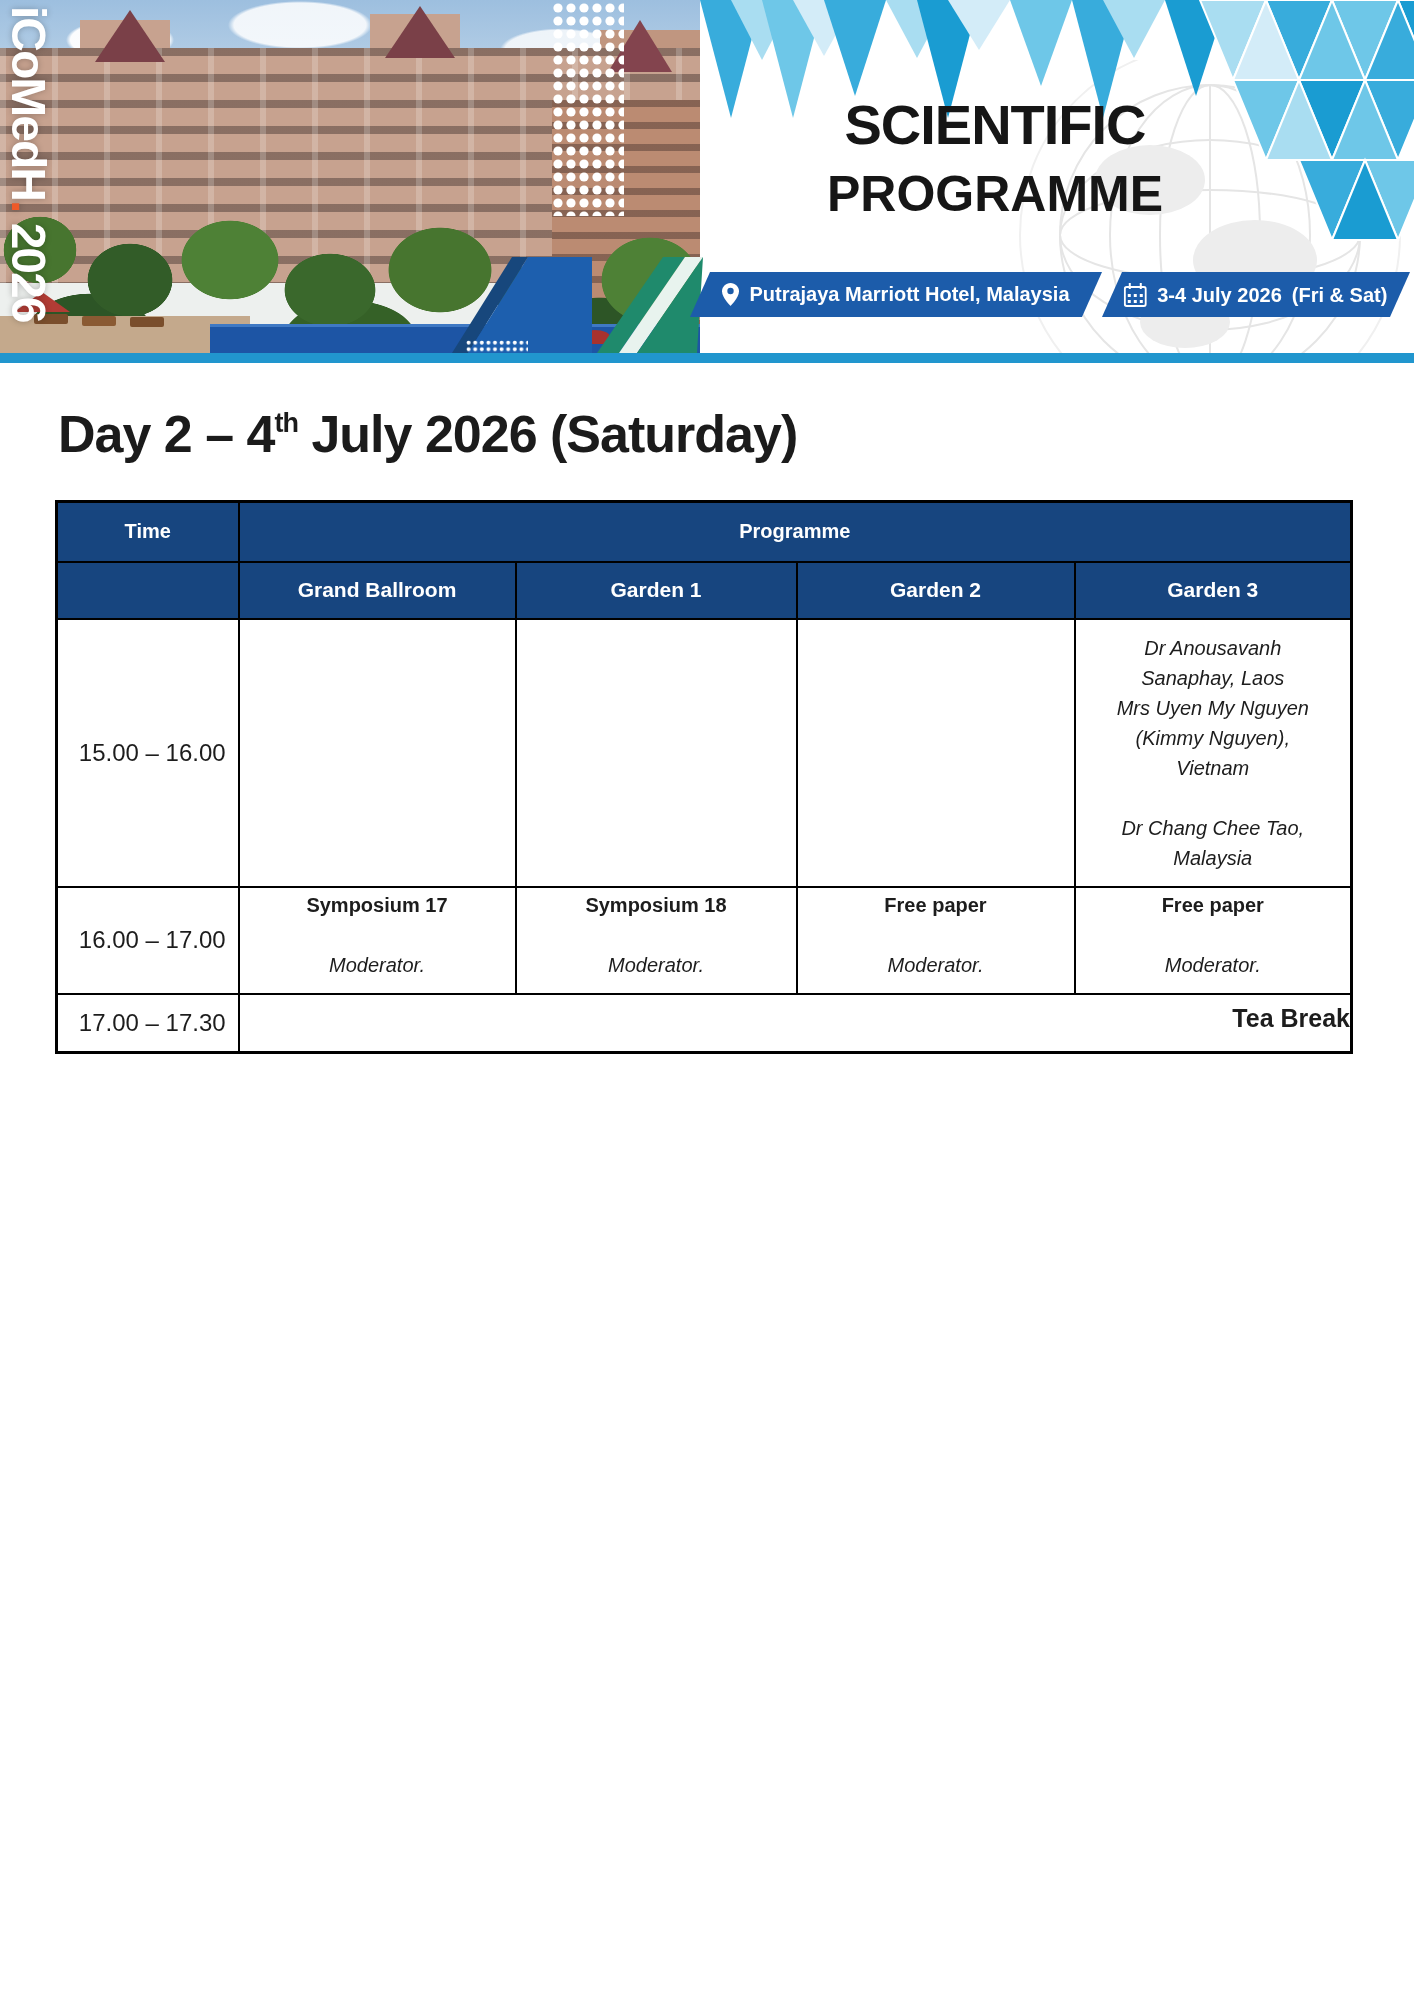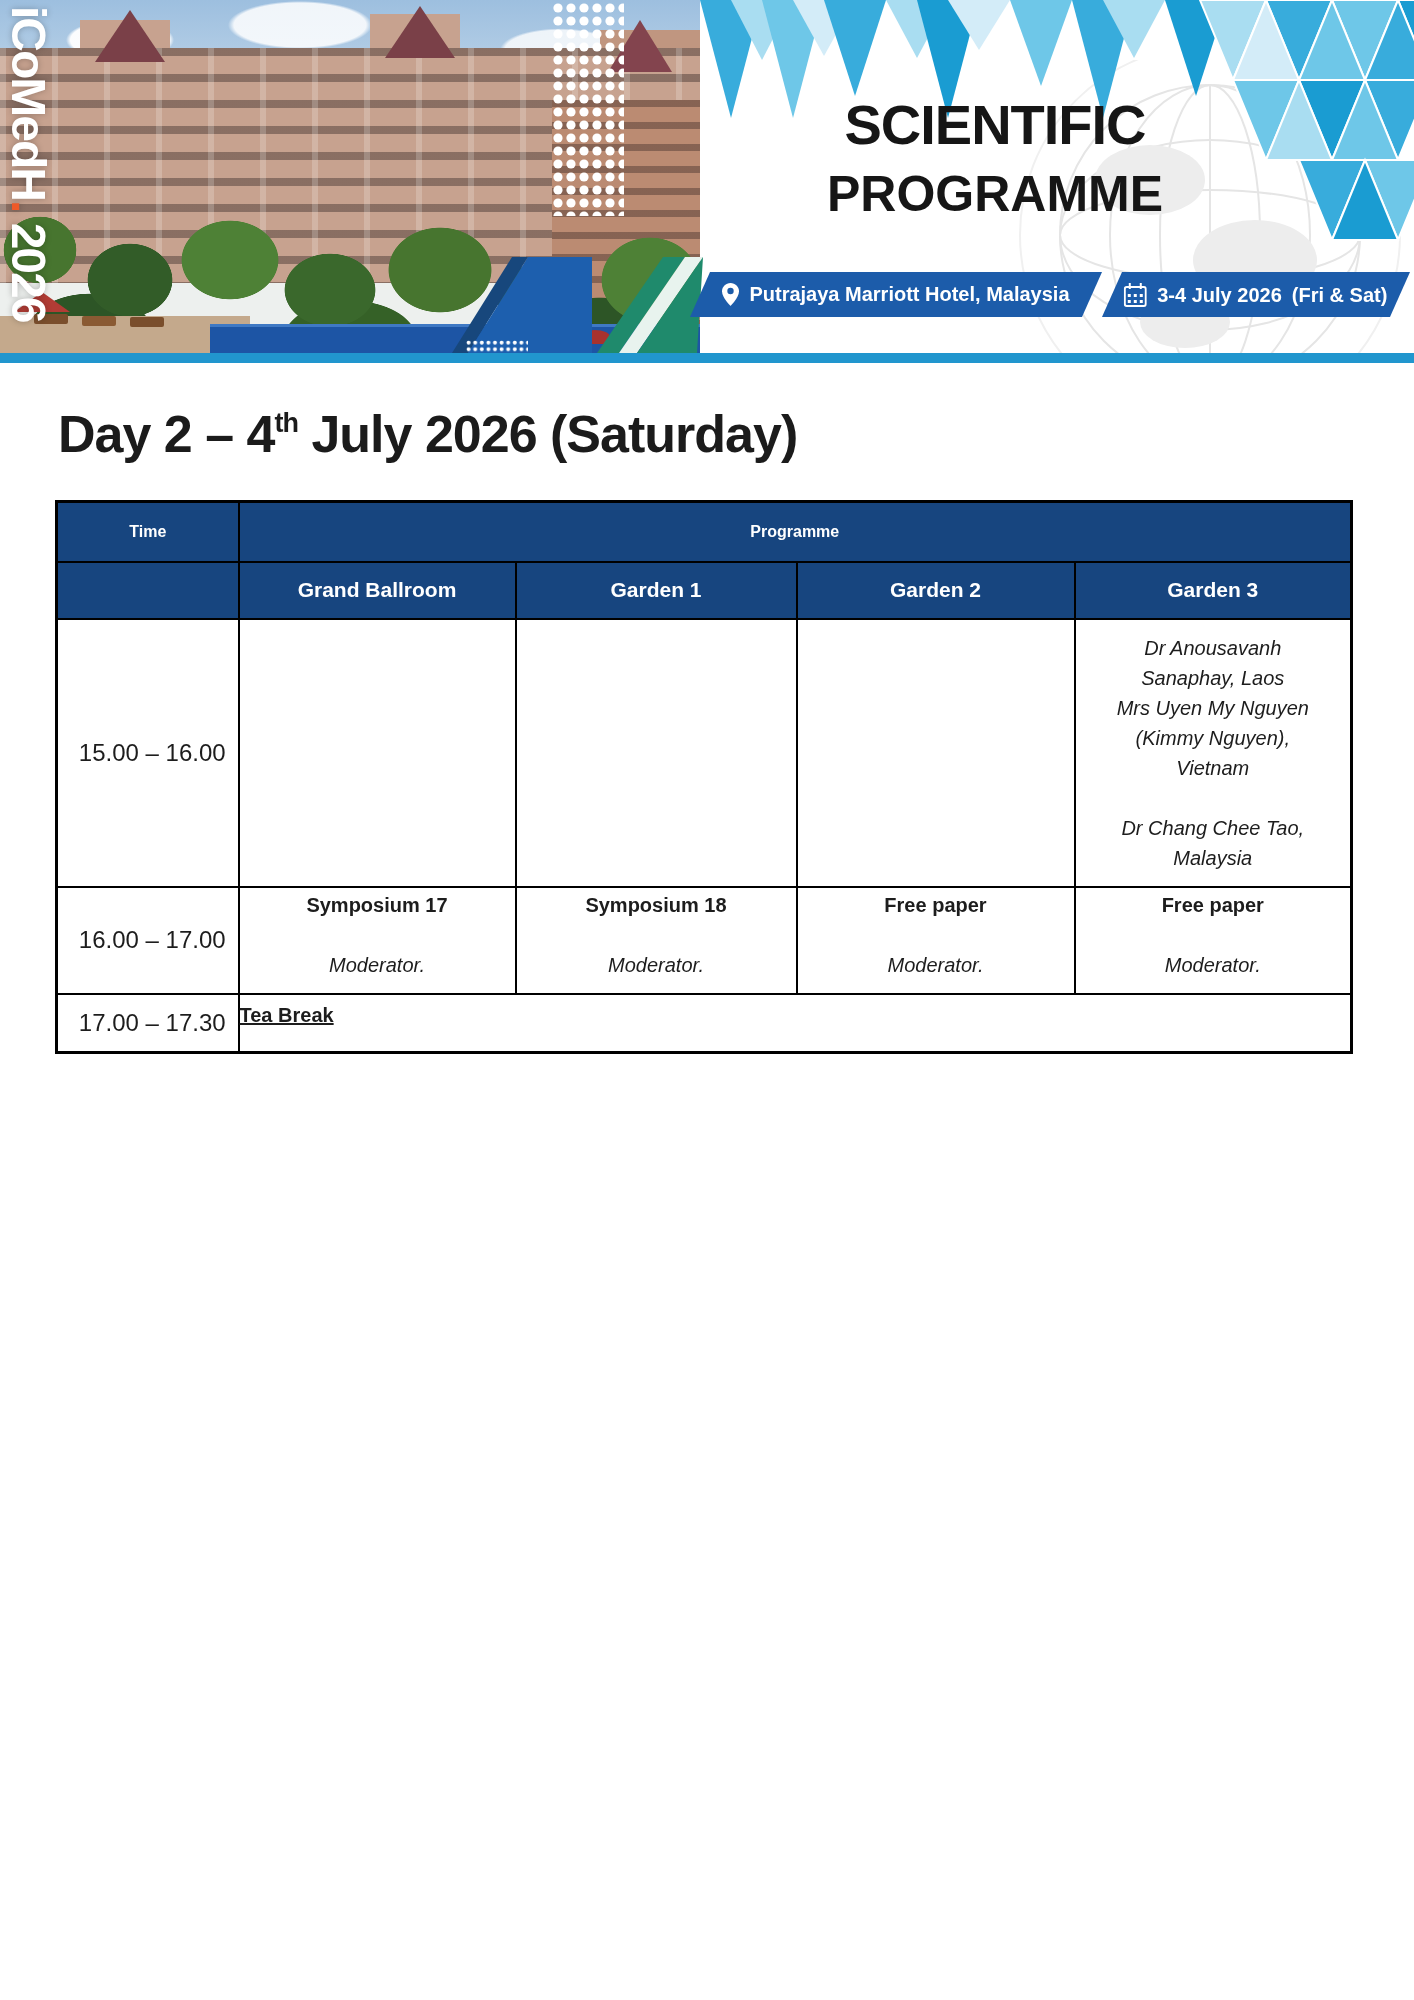--- a/index.html
+++ b/index.html
@@ -70,31 +70,31 @@
 
   
   .day-title { position:absolute; left:58px; top:404px; font-size:52px; font-weight:700; color:#1b1b1b; letter-spacing:-1px; }
   .day-title sup { font-size:27px; font-weight:700; vertical-align:20px;margin-top:20px; }
 
   
   table.prog { position:absolute; left:55px; top:500px; width:1295px; border-collapse:collapse; table-layout:fixed;
     border:3px solid #000; color:#1d1d1d; }
   table.prog th, table.prog td { border:2px solid #000; }
   .navy { background:#17457f; color:#fff; font-weight:700; text-align:center; }
-  .hdr1 { height:60px; font-size:16px; }
+  .hdr1 { height:60px; font-size:20px; }
   .hdr2 { height:57px; font-size:21px;padding-left:16px; }
   .row-1 { height:268px; }
   .row-2 { height:107px; }
   .row-3 { height:59px; }
   td.time { font-size:24px; padding-left:9px; vertical-align:middle; text-align:center; }
   td.g3 { font-style:italic; font-size:20px; text-align:center; vertical-align:middle; line-height:30px; white-space:pre-line; }
   td.session { text-align:center; vertical-align:top; padding-top:6px; }
   .sess-title { font-size:20px; font-weight:700; }
   .sess-mod { font-size:20px; font-style:italic; margin-top:37px; }
-  td.tea { text-align:left; vertical-align:top; padding-top:9px; font-size:20px; font-weight:700;text-decoration:underline; }
+  td.tea { text-align:right; vertical-align:top; padding-top:9px; font-size:25px; font-weight:700; }
 </style>
 </head>
 <body>
 
 <div class="canvas">
 
   <div class="hero">
 
     <div class="photo">
       <div class="sky"></div>

